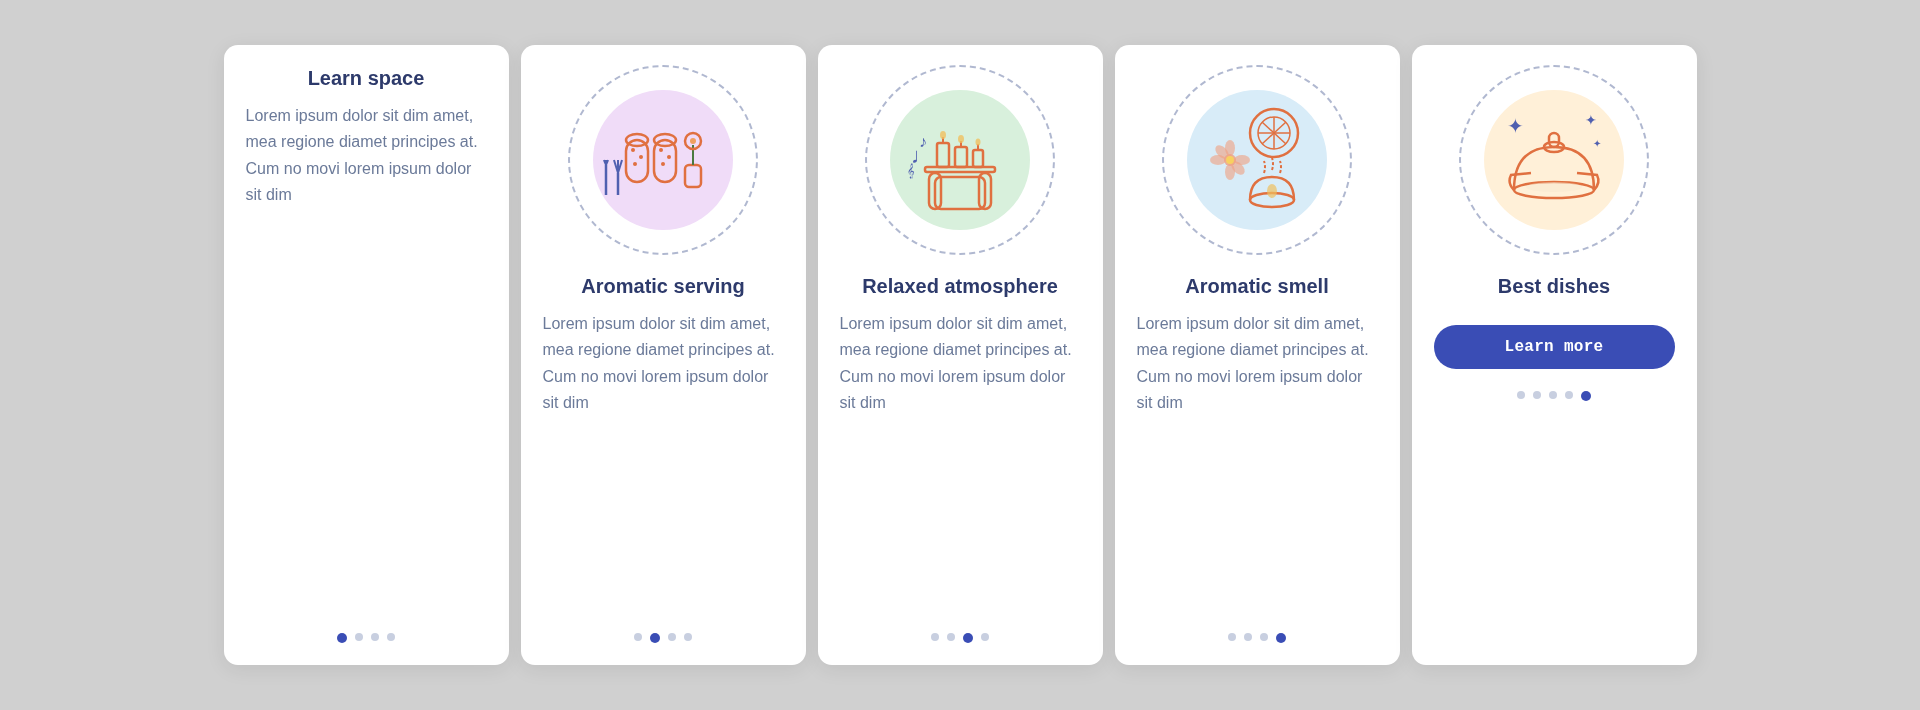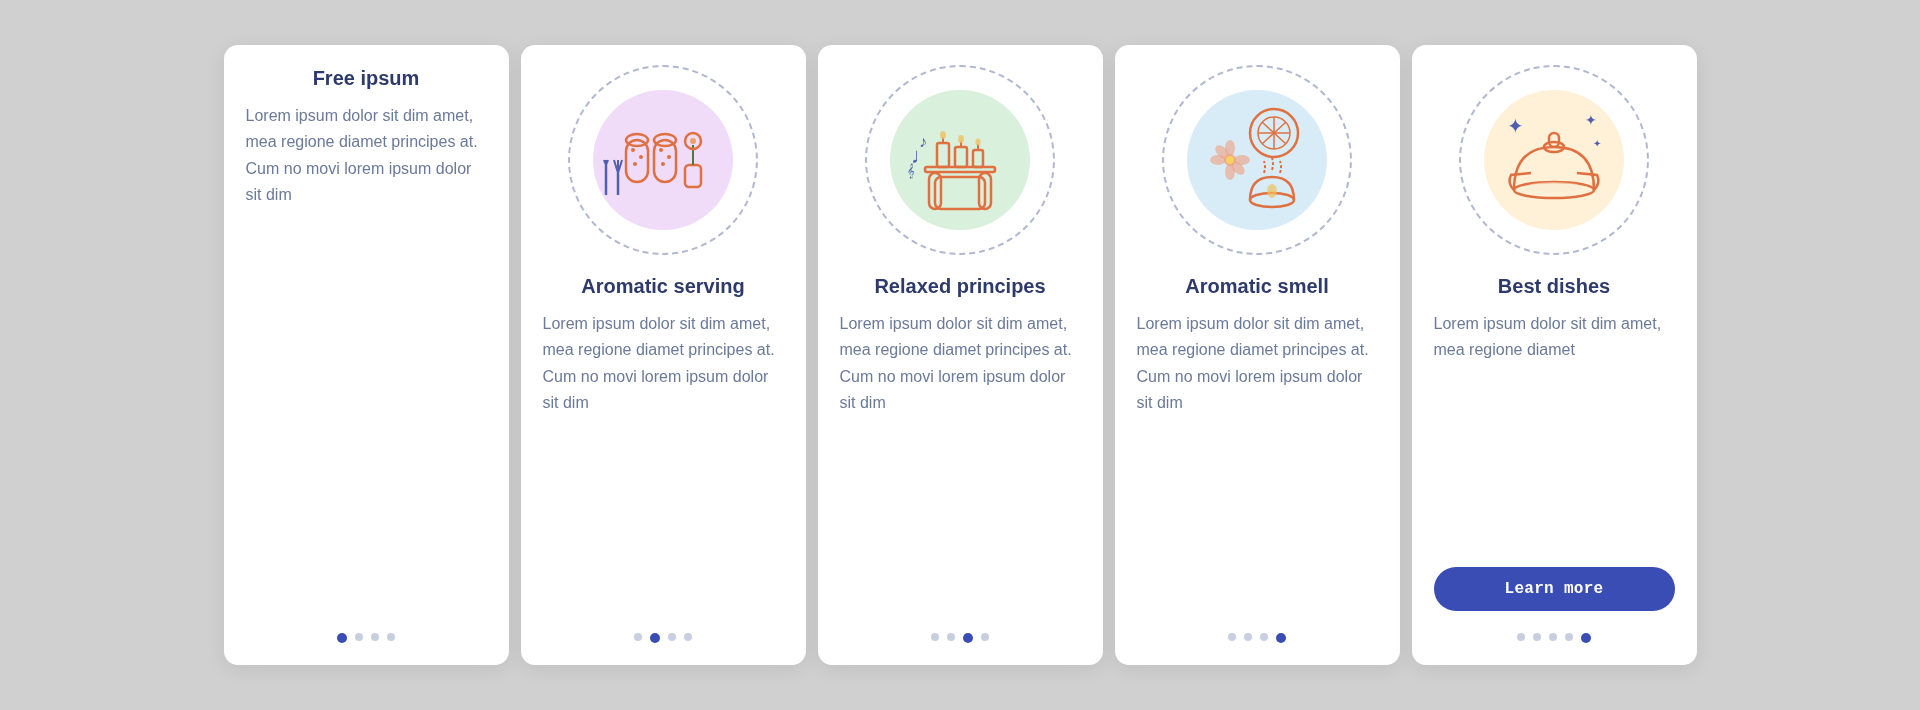--- a/index.html
+++ b/index.html
@@ -103,21 +103,21 @@
       letter-spacing: 0.3px;
       font-family: Liberation Mono, monospace;
     }
   </style>
 </head>
 <body>
 
 <div class="cards-container">
 
   <div class="card">
-    <div class="card-title">Free ipsum</div>
+    <div class="card-title">Learn space</div>
     <div class="card-text">Lorem ipsum dolor sit dim amet, mea regione diamet principes at. Cum no movi lorem ipsum dolor sit dim</div>
     <div class="card-dots">
       <div class="dot active"></div>
       <div class="dot"></div>
       <div class="dot"></div>
       <div class="dot"></div>
     </div>
   </div>
 
   <div class="card">
@@ -181,21 +181,21 @@
 
         <rect x="40" y="82" width="50" height="32" rx="6" fill="none" stroke="#e07040" stroke-width="2.5"></rect>
         <rect x="34" y="78" width="12" height="36" rx="6" fill="none" stroke="#e07040" stroke-width="2.5"></rect>
         <rect x="84" y="78" width="12" height="36" rx="6" fill="none" stroke="#e07040" stroke-width="2.5"></rect>
 
         <text x="16" y="68" fill="#5060b0" font-size="22" font-family="serif">♩</text>
         <text x="24" y="52" fill="#5060b0" font-size="16" font-family="serif">♪</text>
         <text x="12" y="80" fill="#5060b0" font-size="13" font-family="serif">𝄞</text>
       </svg>
     </div>
-    <div class="card-title">Relaxed principes</div>
+    <div class="card-title">Relaxed atmosphere</div>
     <div class="card-text">Lorem ipsum dolor sit dim amet, mea regione diamet principes at. Cum no movi lorem ipsum dolor sit dim</div>
     <div class="card-dots">
       <div class="dot"></div>
       <div class="dot"></div>
       <div class="dot active"></div>
       <div class="dot"></div>
     </div>
   </div>
 
   <div class="card">
@@ -255,21 +255,20 @@
 
         <path d="M25,95 Q25,52 65,52 Q105,52 105,95" fill="none" stroke="#e07040" stroke-width="2.5"></path>
 
         <ellipse cx="65" cy="52" rx="10" ry="5" fill="none" stroke="#e07040" stroke-width="2.5"></ellipse>
         <rect x="60" y="38" width="10" height="14" rx="5" fill="none" stroke="#e07040" stroke-width="2.5"></rect>
 
         <ellipse cx="65" cy="92" rx="28" ry="5" fill="#f8e8d0" opacity="0.5"></ellipse>
       </svg>
     </div>
     <div class="card-title">Best dishes</div>
-    <div class="card-text">Lorem ipsum dolor sit dim amet, mea regione diamet</div>
     <button class="learn-more-btn">Learn more</button>
     <div class="card-dots">
       <div class="dot"></div>
       <div class="dot"></div>
       <div class="dot"></div>
       <div class="dot"></div>
       <div class="dot active"></div>
     </div>
   </div>
 

